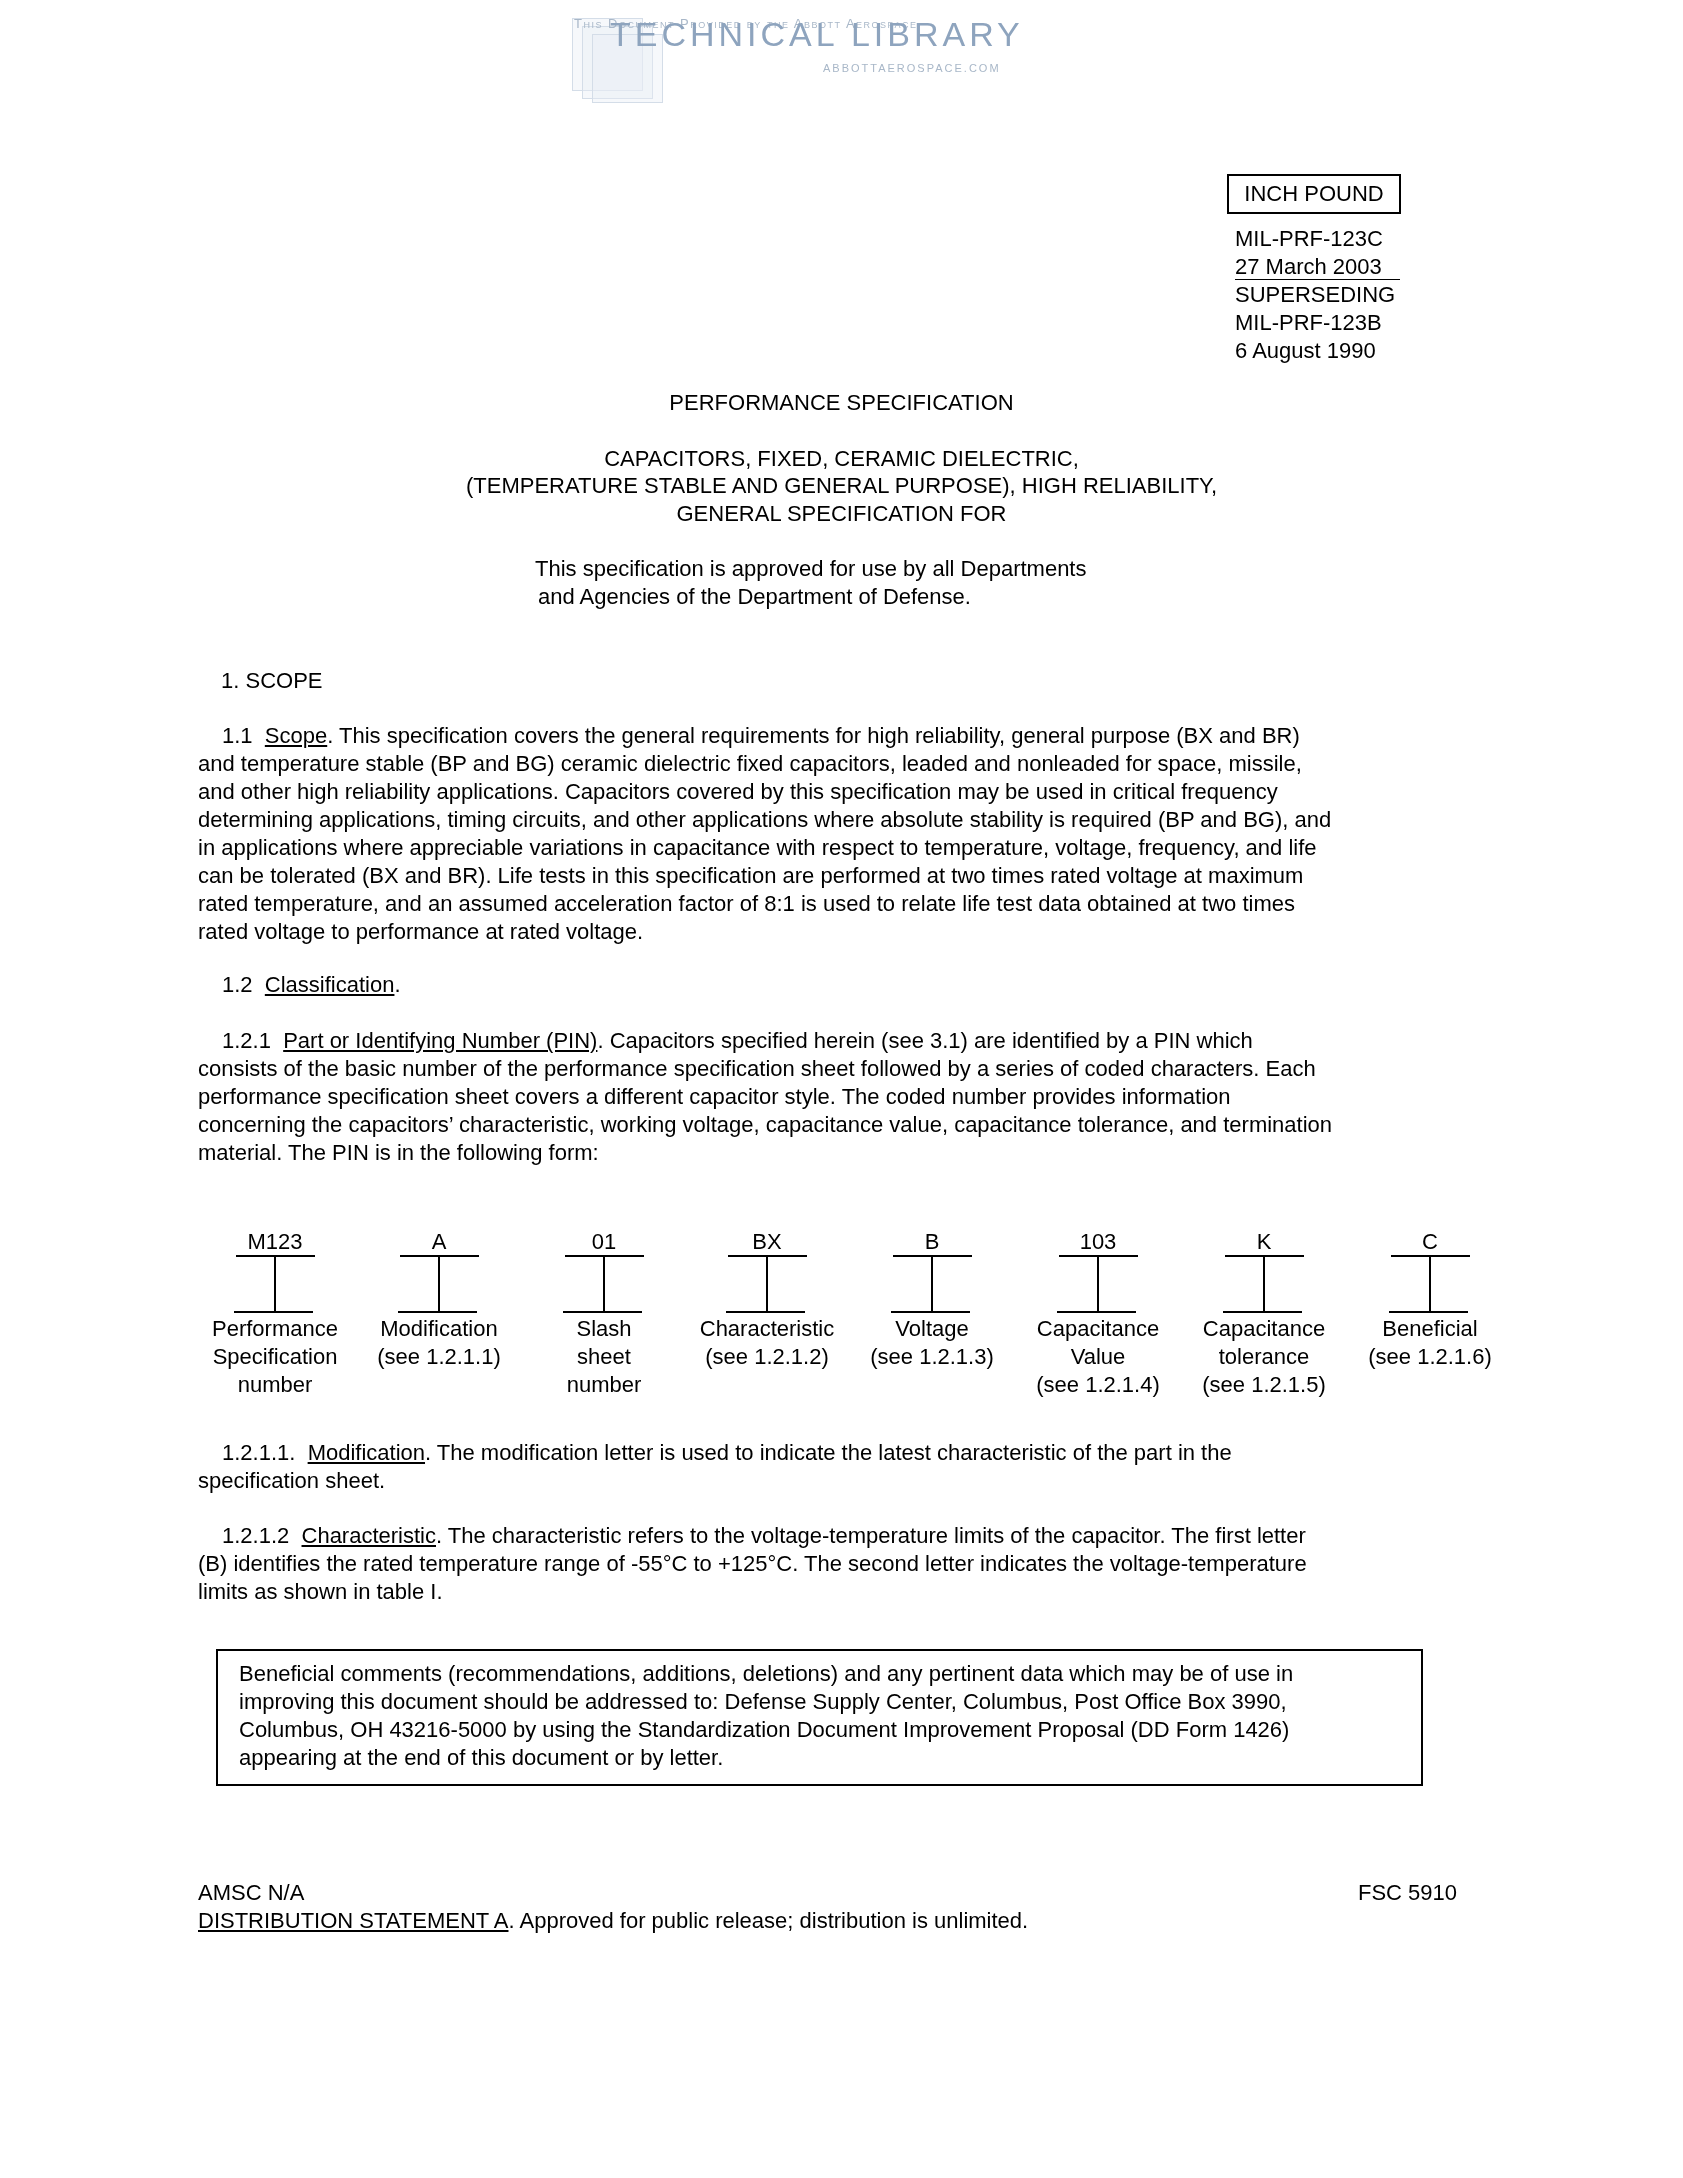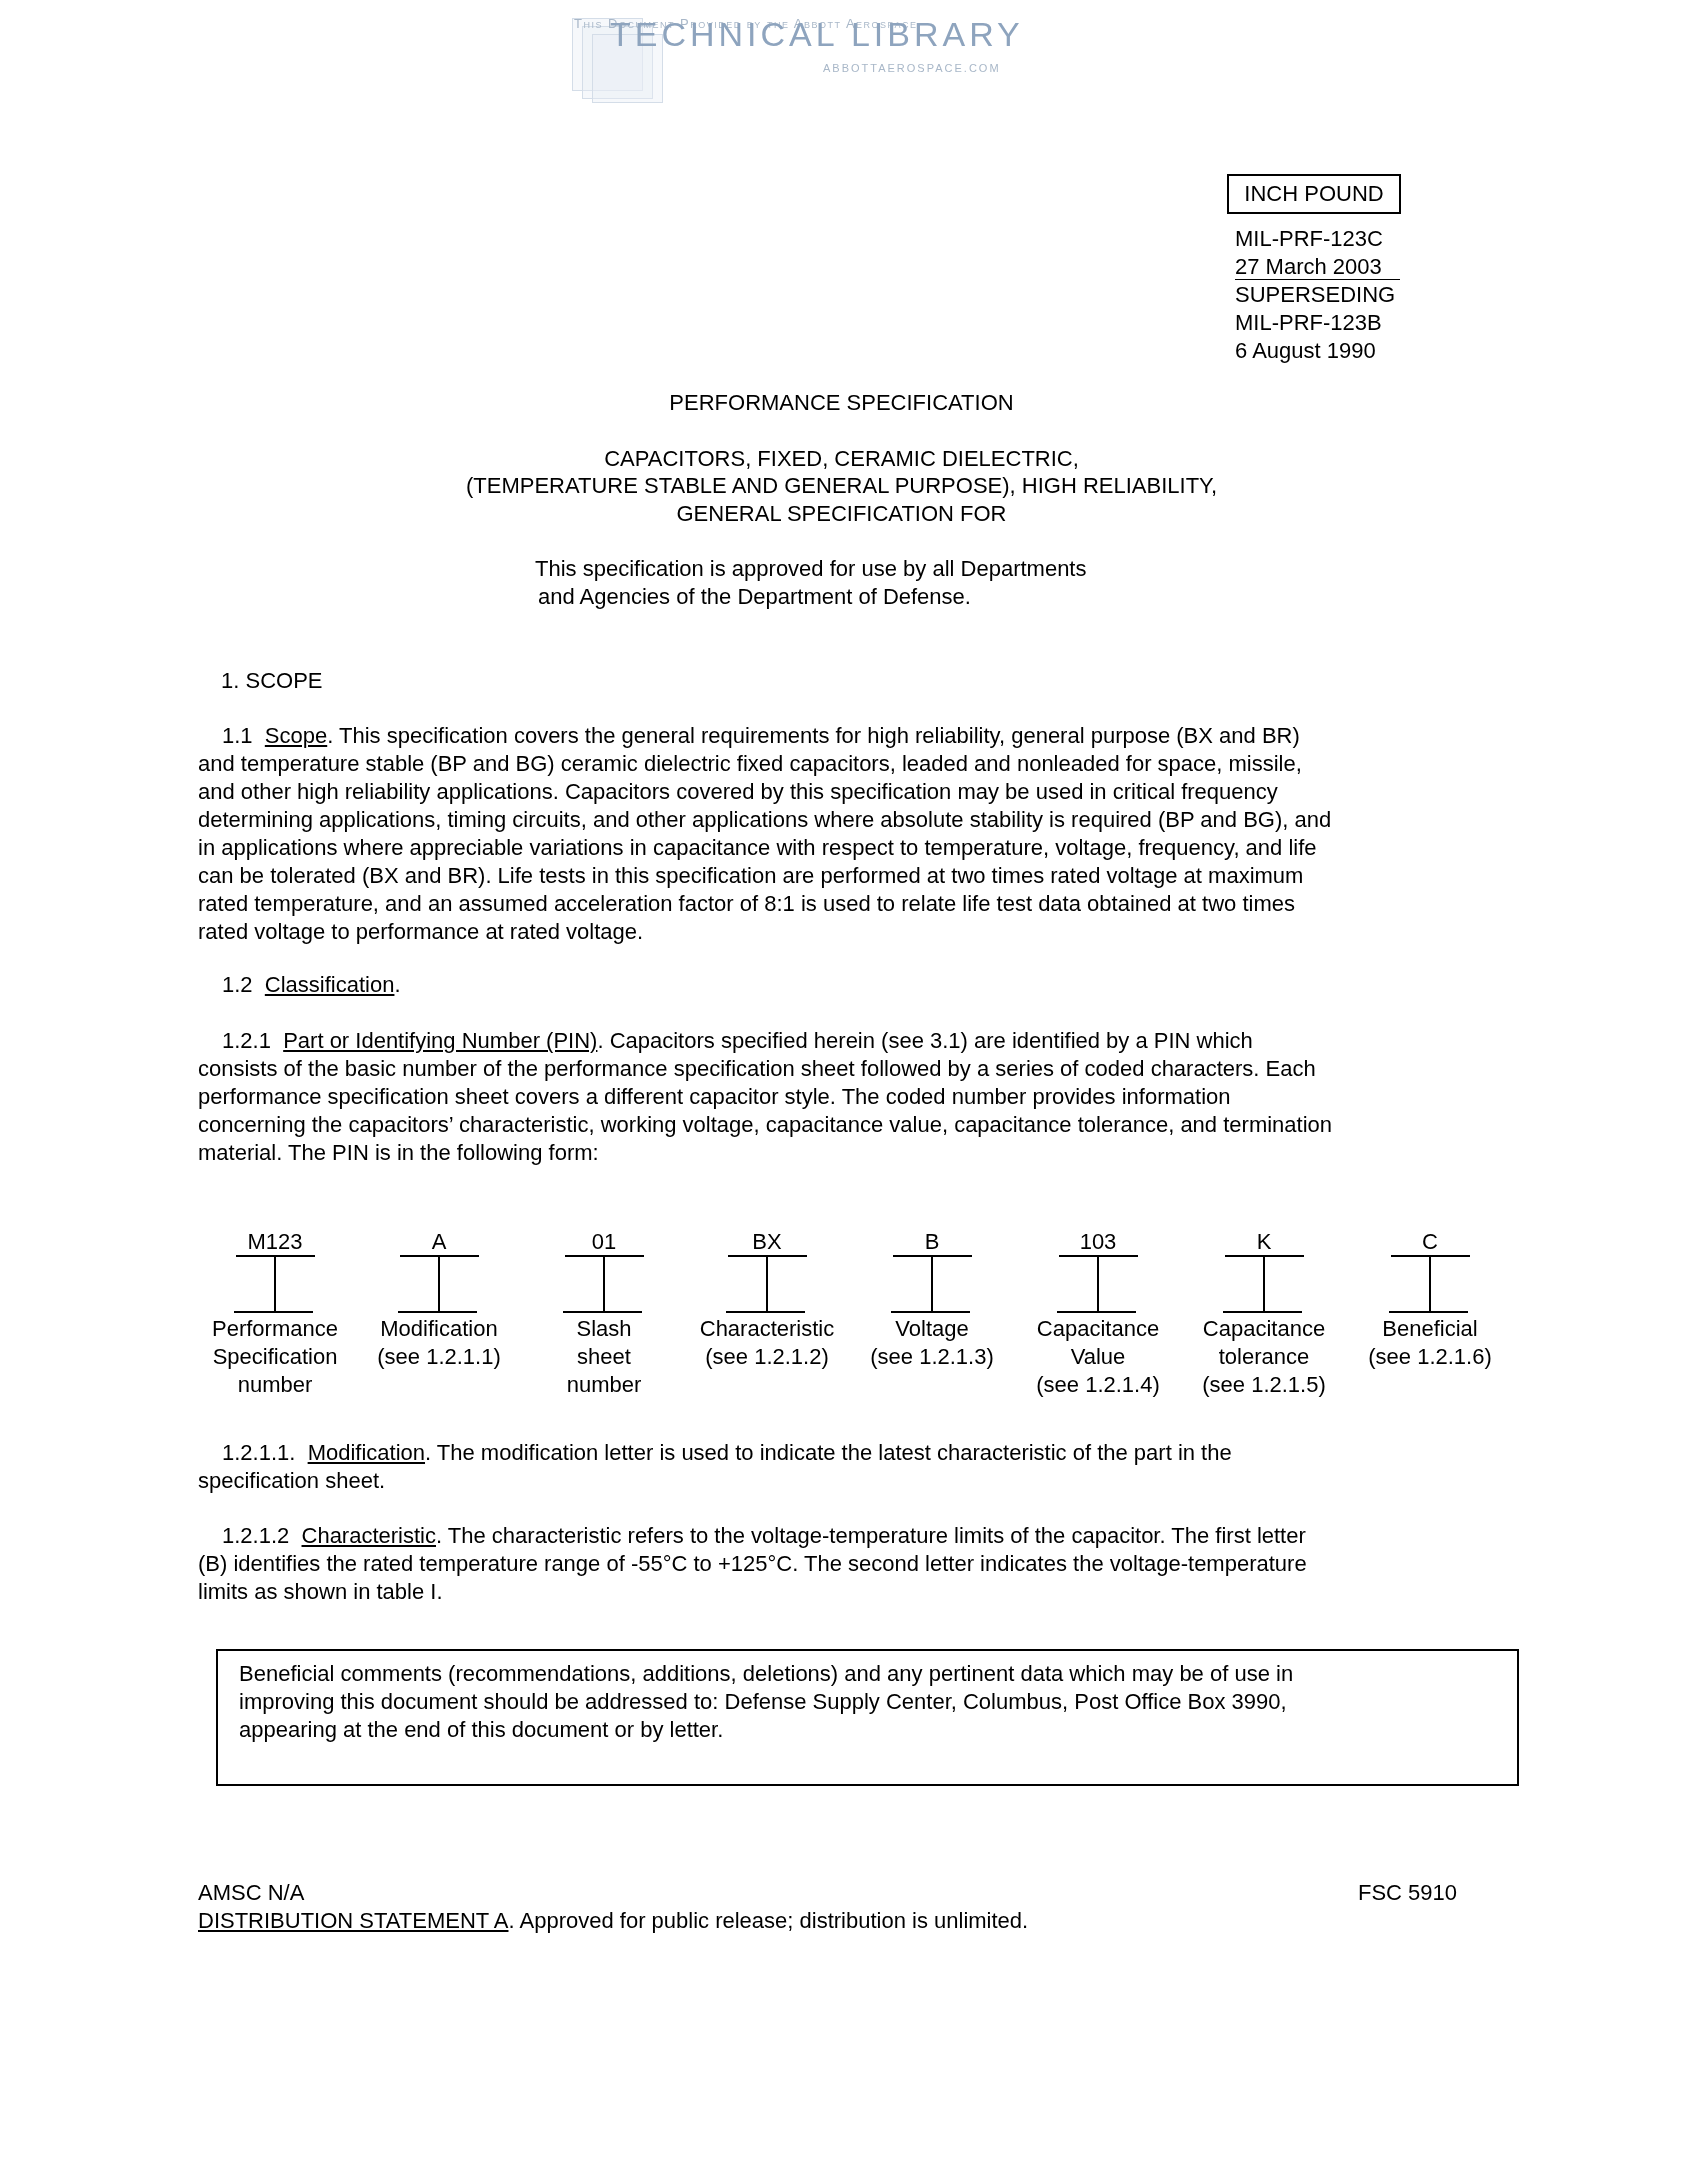--- a/index.html
+++ b/index.html
@@ -29,21 +29,21 @@
   .indent { padding-left: 24px; }
 
   
   .pin { position: absolute; top: 1228px; width: 158px; text-align: center; }
   .pin .code { height: 28px; line-height: 28px; font-size: 22px; }
   .pin .top-line { position: absolute; top: 27px; left: 40px; width: 79px; border-top: 2px solid #000; }
   .pin .stem { position: absolute; top: 28px; left: 78px; height: 55px; border-left: 2px solid #000; }
   .pin .bot-line { position: absolute; top: 83px; left: 38px; width: 79px; border-top: 2px solid #000; }
   .pin .lbl { position: absolute; top: 87px; left: -20px; width: 198px; text-align: center; line-height: 28px; font-size: 22px; }
 
-  .notice { left: 216px; top: 1649px; width: 1303px; height: 137px; border: 2px solid #000; box-sizing: border-box;
+  .notice { left: 216px; top: 1649px; width: 1207px; height: 137px; border: 2px solid #000; box-sizing: border-box;
             padding: 9px 40px 0 21px; line-height: 28px; }
   .notice p { margin: 0; }
 </style>
 </head>
 <body>
 
 <div class="abs wm">
   <div class="wm-pages">
     <div style="left:0;top:8px;width:69px;height:71px;"></div>
     <div style="left:10px;top:16px;width:69px;height:71px;"></div>
@@ -189,20 +189,21 @@
 
 <div class="abs para" style="top:1522px;">
   <p class="indent"><span>1.2.1.2</span>&nbsp;&nbsp;<span class="u">Characteristic</span><span>.  The characteristic refers to the voltage-temperature limits of the capacitor.  The first letter</span></p>
   <p>(B) identifies the rated temperature range of -55°C to +125°C.  The second letter indicates the voltage-temperature</p>
   <p>limits as shown in table I.</p>
 </div>
 
 <div class="abs notice">
   <p>Beneficial comments (recommendations, additions, deletions) and any pertinent data which may be of use in</p>
   <p>improving this document should be addressed to:  Defense Supply Center, Columbus, Post Office Box 3990,</p>
+  <p>Columbus, OH  43216-5000 by using the Standardization Document Improvement Proposal (DD Form 1426)</p>
   <p>appearing at the end of this document or by letter.</p>
 </div>
 
 <div class="abs" style="left:198px;top:1879px;">AMSC N/A</div>
 <div class="abs" style="left:1358px;top:1879px;">FSC 5910</div>
 <div class="abs" style="left:198px;top:1907px;">
   <span class="u">DISTRIBUTION STATEMENT A</span><span>.  Approved for public release; distribution is unlimited.</span>
 </div>
 
 

